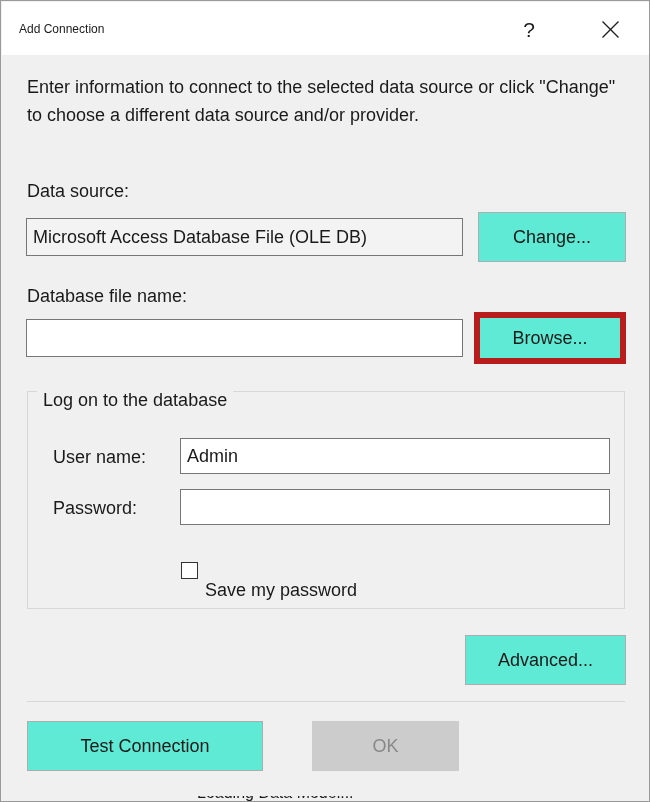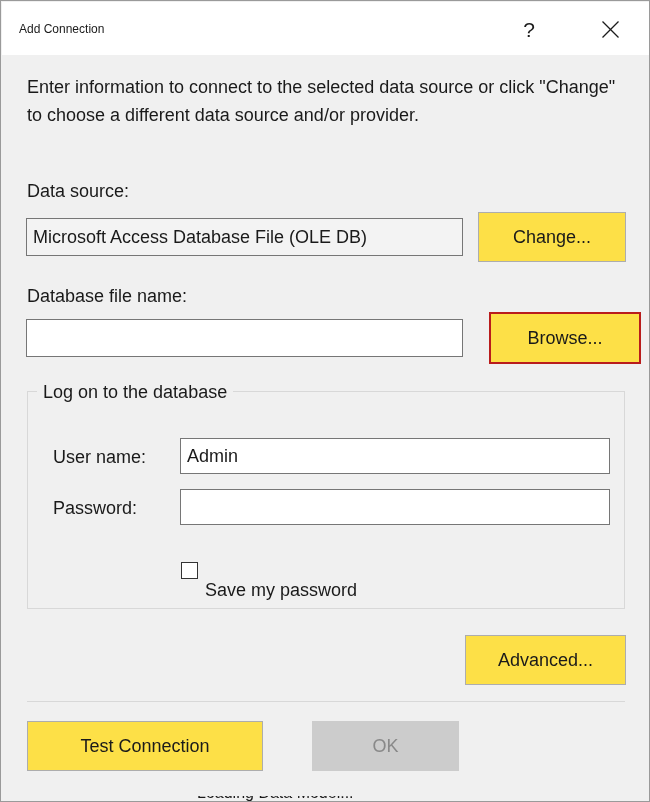--- a/index.html
+++ b/index.html
@@ -109,35 +109,34 @@
     background: #f3f3f3;
     color: #1a1a1a;
   }
 
   .ds-field   { left: 25px;  top: 217px; width: 437px; height: 38px; line-height: 36px; }
   .db-field   { left: 25px;  top: 318px; width: 437px; height: 38px; line-height: 36px; }
 
   .btn {
     position: absolute;
     box-sizing: border-box;
-    background: #fde047;
+    background: #5eead4;
     border: 1px solid #adadad;
     font-family: "Liberation Sans", sans-serif;
     font-size: 18px;
     color: #1a1a1a;
     cursor: default;
     padding: 0;
     display: flex;
     align-items: center;
     justify-content: center;
     white-space: nowrap;
   }
   .btn.focused {
-    border: 2px solid #b91c1c;
-    margin-left: 15px;
+    border: 6px solid #b91c1c;
   }
   .btn.disabled {
     background: #cccccc;
     border: 1px solid #cccccc;
     color: #898989;
   }
 
   .btn-change   { left: 477px; top: 211px; width: 148px; height: 50px; }
   .btn-browse   { left: 473px; top: 311px; width: 152px; height: 52px; }
   .btn-advanced { left: 464px; top: 634px; width: 161px; height: 50px; }
@@ -151,21 +150,21 @@
     left: 26px;
     top: 390px;
     width: 598px;
     height: 218px;
     box-sizing: border-box;
     border: 1px solid #d8d8d8;
   }
   .group-legend {
     position: absolute;
     left: 36px;
-    top: 380px;
+    top: 388px;
     background: #f0f0f0;
     padding: 0 6px;
     font-size: 18px;
     color: #1a1a1a;
     line-height: 22px;
     white-space: nowrap;
   }
 
   .lbl-username { left: 52px; top: 445px; }
   .lbl-password { left: 52px; top: 496px; }

